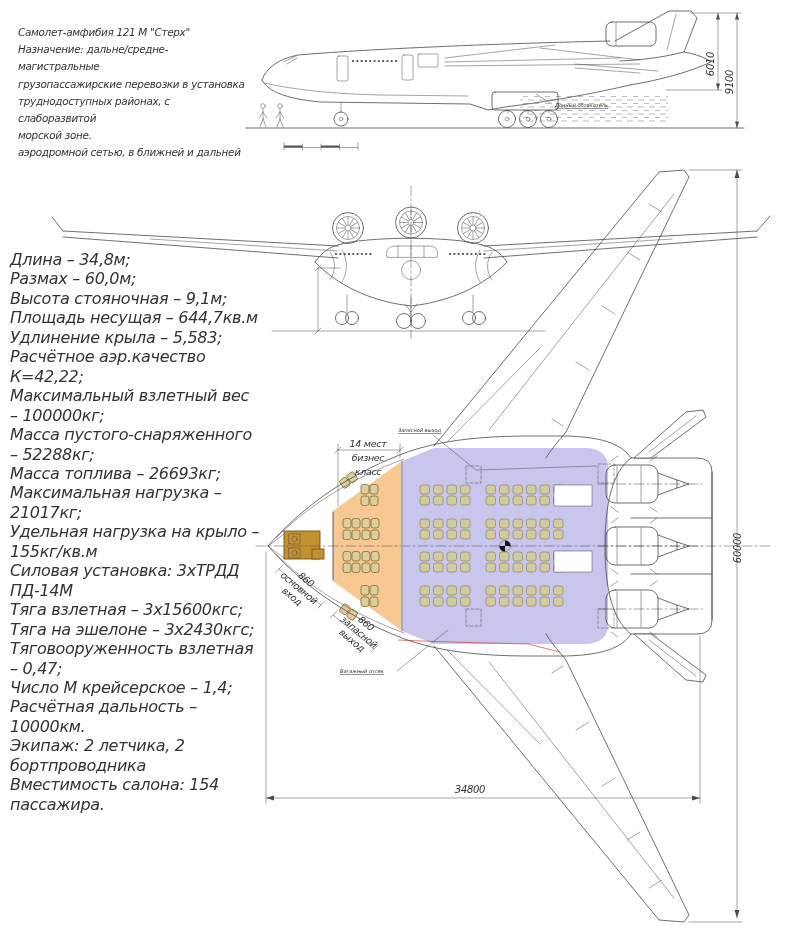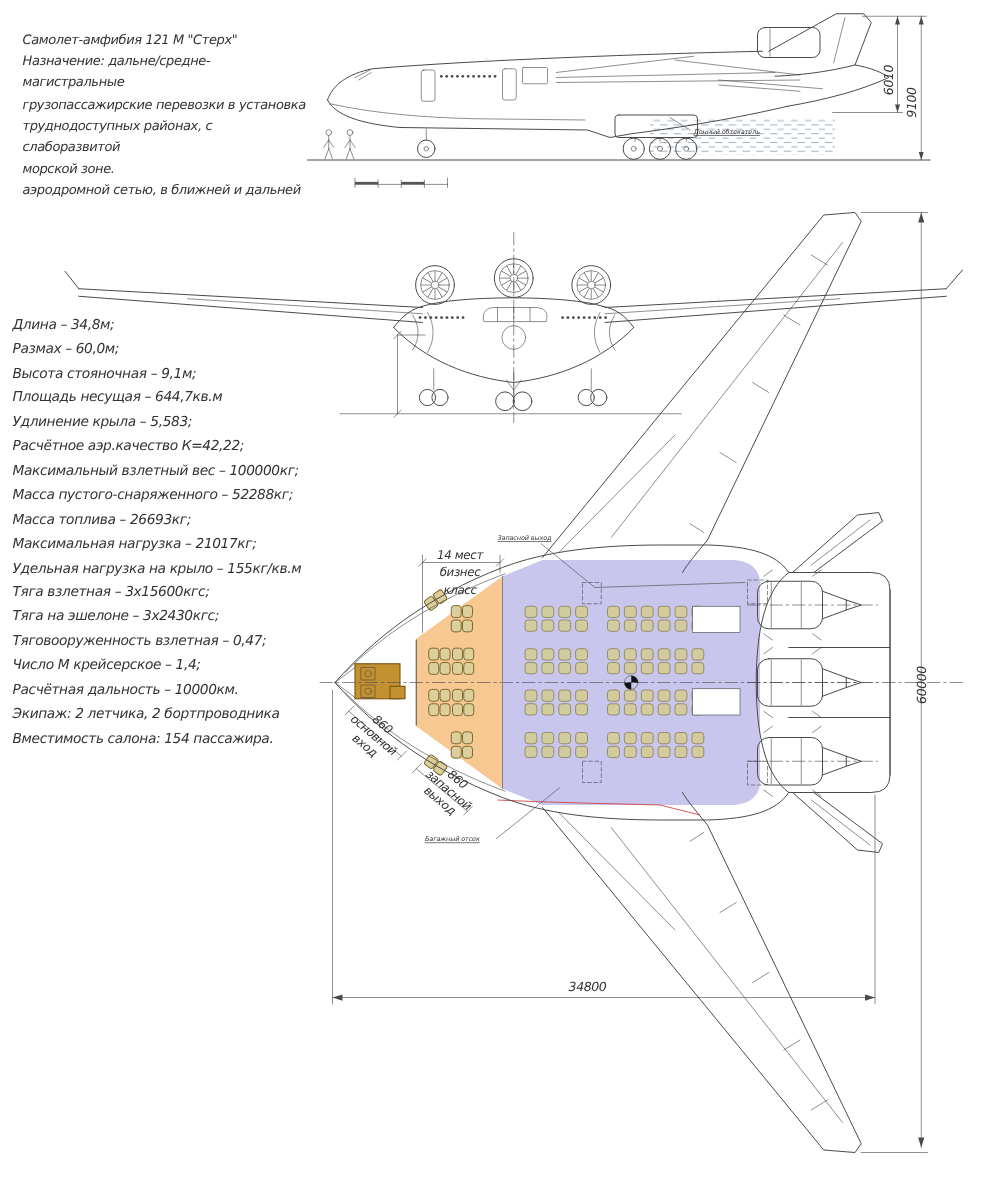--- a/index.html
+++ b/index.html
@@ -1,20 +1,20 @@
 <!DOCTYPE html>
 <html style="--line: #4a4a4c; --business: #f7c892; --economy: #c8c6ed; --cockpit: #c3912f; --seat: #d2cb9e; --accent_red: #cc4040; --water: #8fa0b0;"><head>
 <meta charset="utf-8">
 <style>
   html,body{margin:0;padding:0;background:#fff;}
   #canvas{position:relative;width:800px;height:943px;background:#ffffff;overflow:hidden;
           font-family:"DejaVu Sans",sans-serif;}
   .txtblock{position:absolute;color:#333;font-style:italic;letter-spacing:-0.3px;}
   #title-block{left:18px;top:24px;font-size:10.4px;line-height:17.2px;width:230px;}
-  #spec-block{left:10px;top:250px;font-size:11px;line-height:19.45px;width:250px;}
+  #spec-block{left:10px;top:250px;font-size:16px;line-height:19.45px;width:250px;}
   svg{position:absolute;left:0;top:0;}
   .ln{fill:none;stroke:var(--line);stroke-width:0.8;stroke-linejoin:round;stroke-linecap:round;}
   .thin{stroke-width:0.5;}
   .lnf{stroke:var(--line);stroke-width:0.8;fill:#fff;stroke-linejoin:round;}
   .cl{stroke-dasharray:10 3 2 3;}
   .dsh{stroke-dasharray:3 2;}
   .dots{stroke:var(--line);stroke-dasharray:0.1 4.2;stroke-linecap:round;stroke-width:2.2;fill:none;}
   .seat{fill:var(--seat);stroke:#8c855c;stroke-width:0.7;}
   .seatb{fill:#ddcf9b;stroke:#7d6a2e;stroke-width:0.8;}
   .biz{fill:var(--business);}
@@ -48,20 +48,21 @@
     <div>Размах – 60,0м;</div>
     <div>Высота стояночная – 9,1м;</div>
     <div>Площадь несущая – 644,7кв.м</div>
     <div>Удлинение крыла – 5,583;</div>
     <div>Расчётное аэр.качество К=42,22;</div>
     <div>Максимальный взлетный вес – 100000кг;</div>
     <div>Масса пустого-снаряженного – 52288кг;</div>
     <div>Масса топлива – 26693кг;</div>
     <div>Максимальная нагрузка – 21017кг;</div>
     <div>Удельная нагрузка на крыло – 155кг/кв.м</div>
+    <div>Силовая установка: 3хТРДД ПД-14М</div>
     <div>Тяга взлетная – 3х15600кгс;</div>
     <div>Тяга на эшелоне – 3х2430кгс;</div>
     <div>Тяговооруженность взлетная – 0,47;</div>
     <div>Число М крейсерское – 1,4;</div>
     <div>Расчётная дальность – 10000км.</div>
     <div>Экипаж: 2 летчика, 2 бортпроводника</div>
     <div>Вместимость салона: 154 пассажира.</div>
   </div>
 
   <svg width="800" height="943" viewBox="0 0 800 943">

